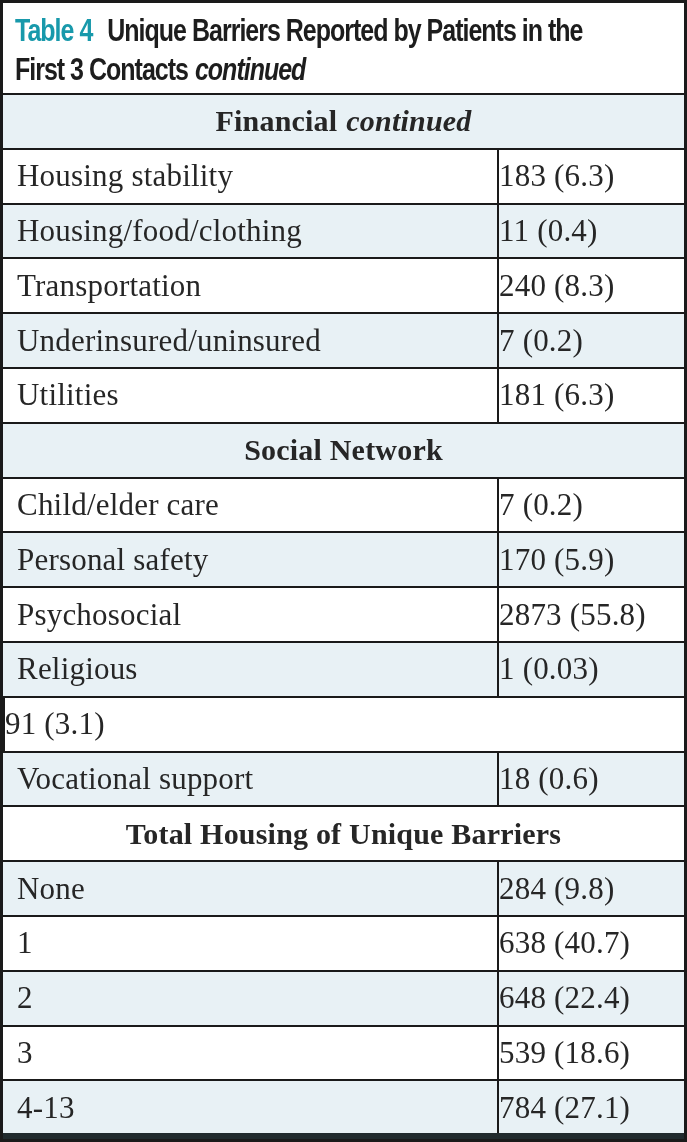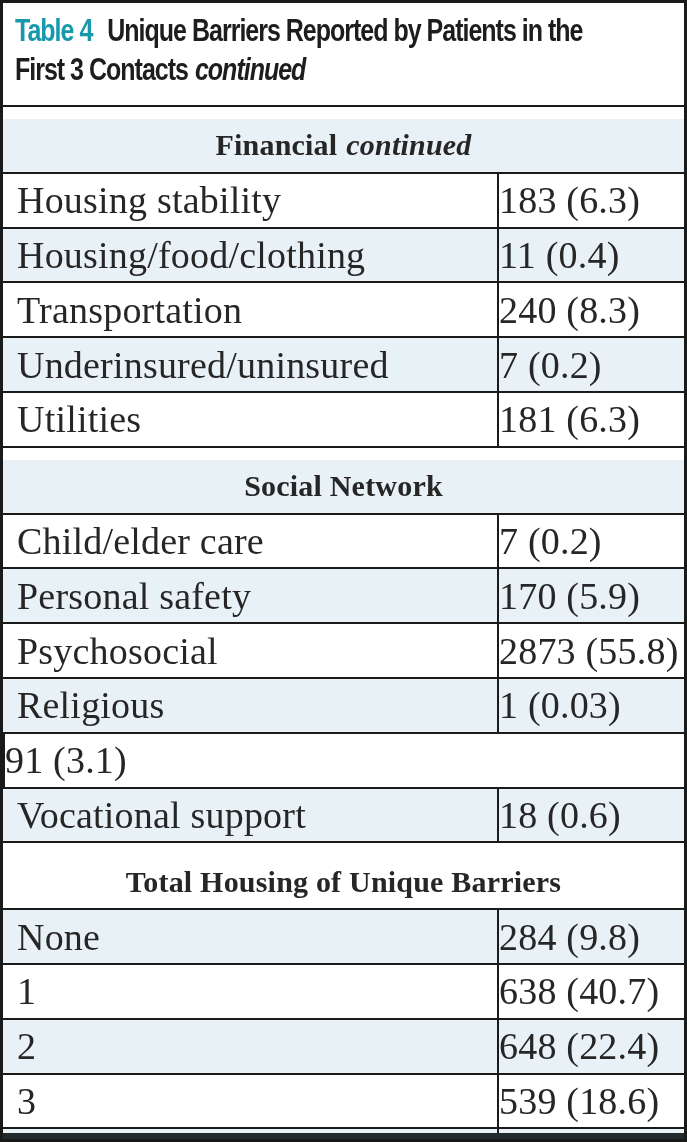--- a/index.html
+++ b/index.html
@@ -12,43 +12,43 @@
   }
   *{margin:0;padding:0;box-sizing:border-box;}
   html,body{width:687px;height:1142px;background:#fff;overflow:hidden;}
   body{font-family:"Liberation Serif",serif;color:var(--ink);}
   .page{
     position:relative;width:687px;height:1142px;
     border:3px solid var(--line);background:#fff;overflow:hidden;
   }
   
   .caption{
-    height:104px;border-bottom:2px solid var(--line);
+    height:92px;border-bottom:2px solid var(--line);
     padding:7px 12px 12px 12px;background:#fff;overflow:hidden;
   }
   .caption-inner{
     font-family:"Liberation Sans",sans-serif;
     font-weight:bold;font-size:25px;line-height:32px;
     letter-spacing:-1px;color:var(--title-ink);
     transform:scale(1,1.22);transform-origin:left top;
     white-space:nowrap;
   }
   .tnum{color:var(--accent);margin-right:15px;}
   .tcont{font-style:italic;margin-left:7px;}
   
   .row{
     height:54.8px;border-bottom:2px solid var(--line);
     display:flex;align-items:stretch;background:#fff;
   }
   .row.alt{background:var(--row-alt);}
   .row.sec{
     align-items:center;justify-content:center;
-    font-weight:bold;font-size:30px;letter-spacing:0.2px;margin-top:12px;
-  }
-  .cell{display:flex;align-items:center;font-size:38px;letter-spacing:0.2px;}
+    font-weight:bold;font-size:30px;letter-spacing:0.2px;
+  }
+  .cell{display:flex;align-items:center;font-size:31px;letter-spacing:0.2px;}
   .cell.lbl{width:494px;padding-left:14px;}
   .cell.val{flex:1;border-left:2px solid var(--line);}
   .cont{font-style:italic;margin-left:9px;}
   
   .footer-bar{
     position:absolute;left:-3px;right:-3px;bottom:-3px;height:9px;
     background:var(--footer);
   }
 </style>
 </head>

